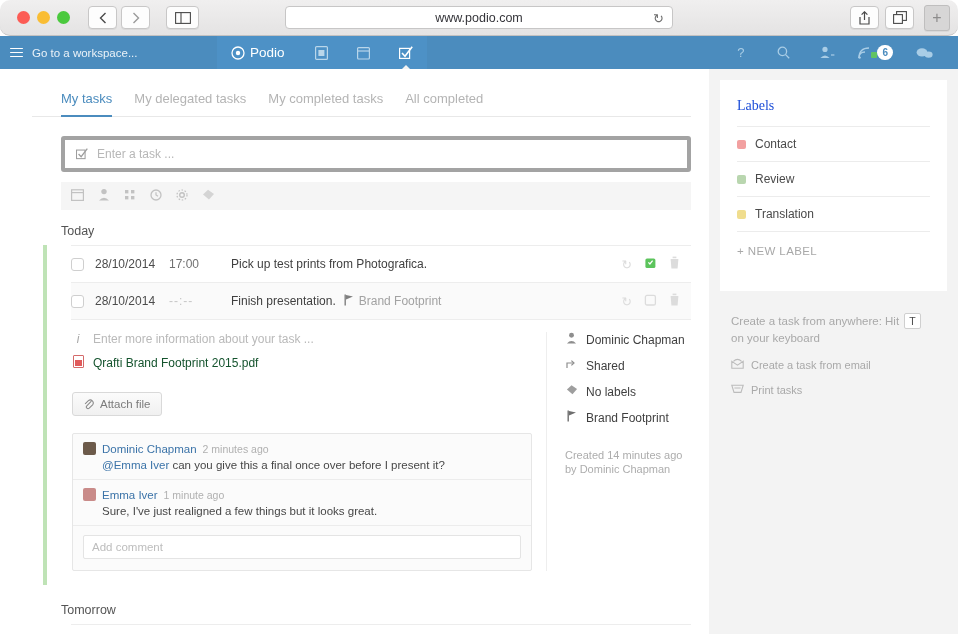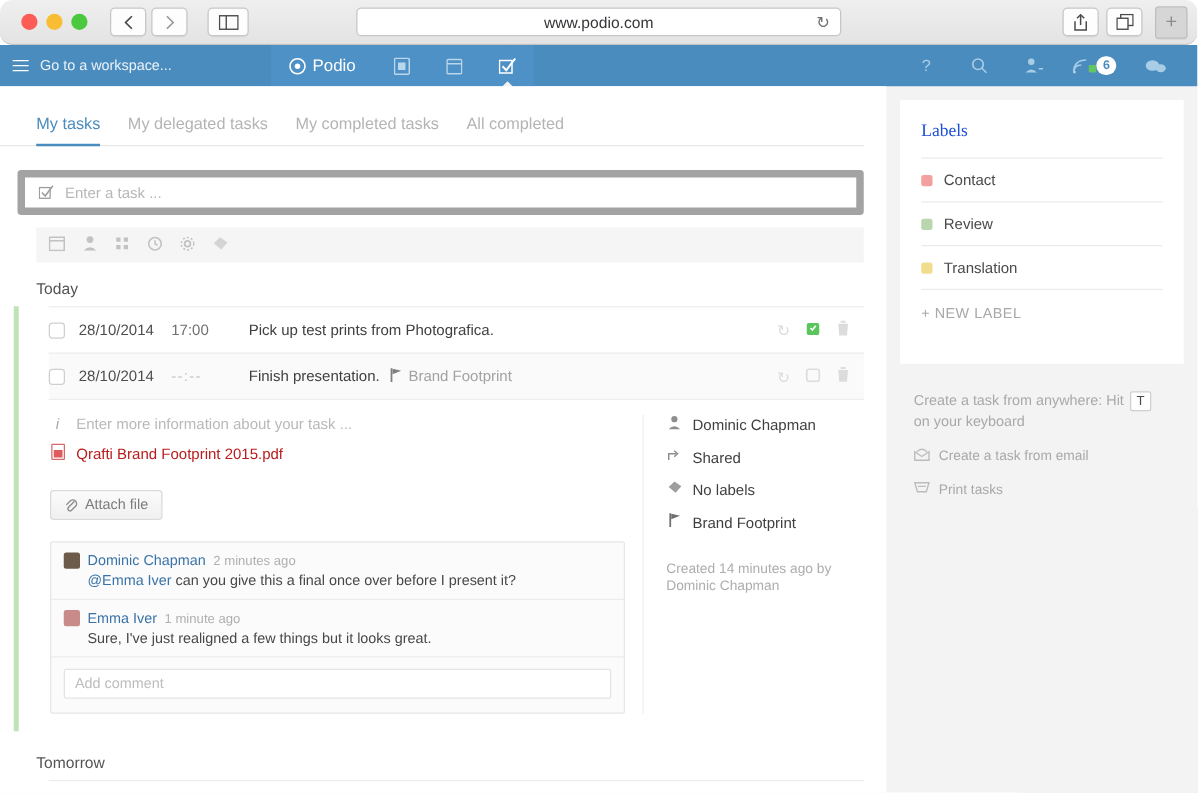--- a/index.html
+++ b/index.html
@@ -129,20 +129,21 @@
   .page {
     display: flex;
     height: calc(634px - 36px - 33px);
     background: #f3f3f3;
   }
   .main-col {
     width: 709px;
     background: #ffffff;
     position: relative;
     overflow: hidden;
+    padding-left: 32px;
   }
   .side-col {
     width: 249px;
     background: #f3f3f3;
     padding: 0;
   }
 
   
   .tabs {
     display: flex; align-items: flex-end; gap: 22px;
@@ -156,23 +157,23 @@
     position: relative; white-space: nowrap;
   }
   .tab.active { color: #4b8cbe; }
   .tab.active::after {
     content: ""; position: absolute; left: 0; right: 0; bottom: -1px;
     height: 2px; background: #4b8cbe;
   }
 
   
   .newtask {
-    margin: 19px 18px 0 14px;
+    margin: 19px 18px 0 29px;
     height: 36px;
-    border: 6px solid #a3a3a3;
+    border: 4px solid #a3a3a3;
     border-radius: 3px;
     display: flex; align-items: center;
     padding: 0 11px;
     gap: 9px;
     background: #fff;
   }
   .newtask .ph { font-size: 12px; color: #b7b7b7; }
 
   
   .toolbar {
@@ -228,21 +229,21 @@
     border-top: 1px solid #ededed;
     padding: 12px 0 14px 0;
   }
   .detail-left { width: 470px; padding-left: 1px; }
   .detail-right {
     width: 185px; border-left: 1px solid #eeeeee; padding-left: 18px; margin-left: 14px;
   }
   .dl-row { display: flex; align-items: center; gap: 9px; font-size: 12px; margin-bottom: 9px; }
   .dl-row .ico { color: #a8a8a8; width: 12px; text-align: center; font-size: 12px; }
   .dl-ph { color: #b9b9b9; }
-  .file-link { color: #b91c1c; font-size: 12px; }
+  .file-link { color: #14532d; font-size: 12px; }
   .pdf-ico {
     width: 11px; height: 13px; background: #fff;
     border: 1px solid #d46a6a; border-radius: 1px;
     display: inline-block; position: relative;
   }
   .pdf-ico::after {
     content: ""; position: absolute; left: 1px; right: 1px; bottom: 1px; height: 6px;
     background: #e05b5b;
   }
   .attach-btn {

